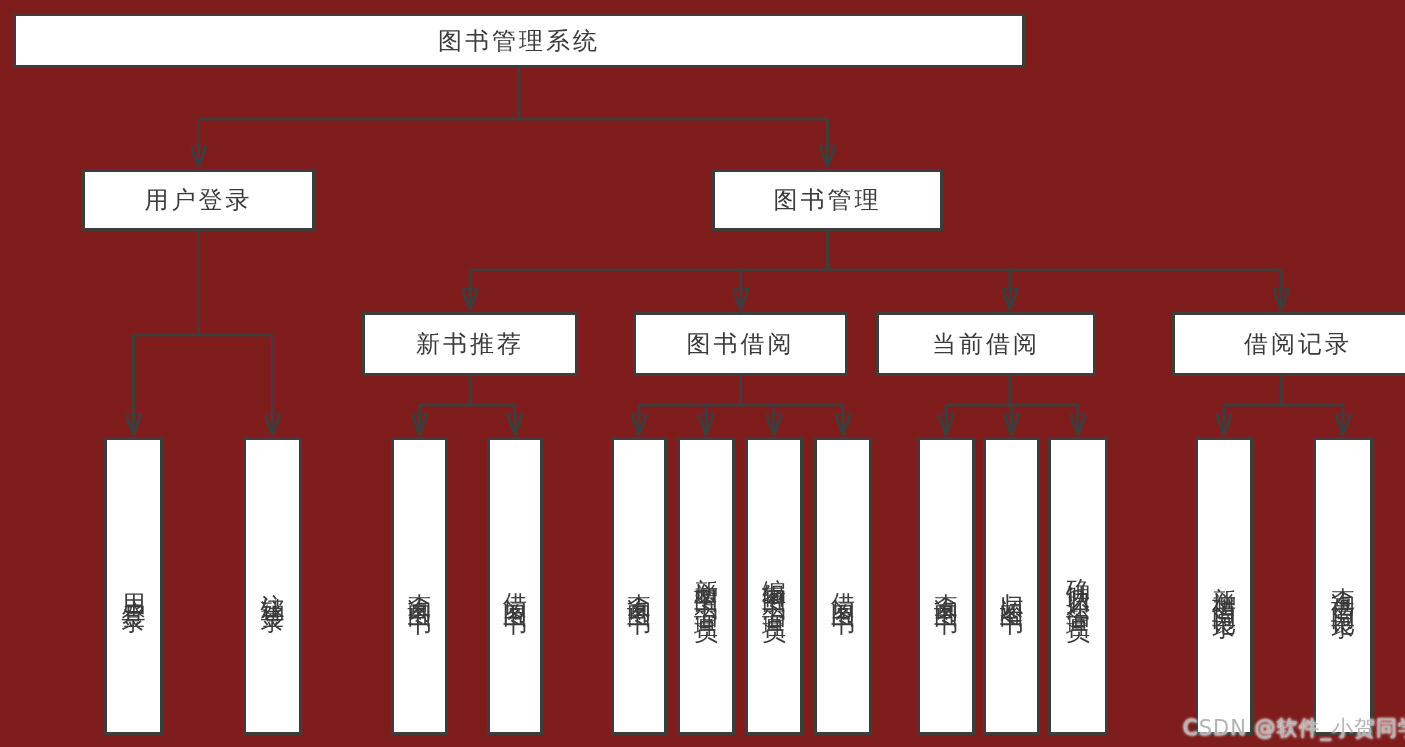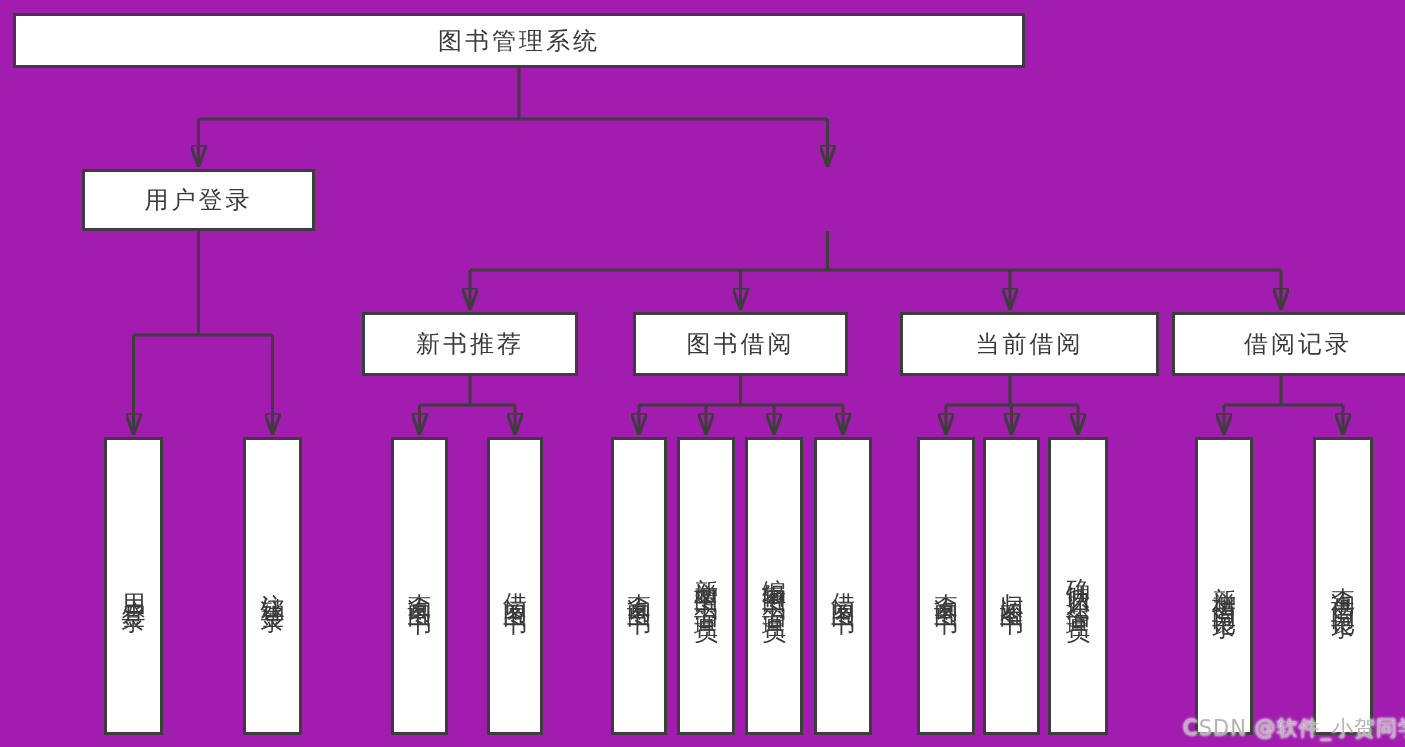--- a/index.html
+++ b/index.html
@@ -4,21 +4,21 @@
 <style>
   html, body {
     margin: 0;
     padding: 0;
     background: #ffffff;
   }
   #stage {
     position: relative;
     width: 1405px;
     height: 747px;
-    background: #a21caf;
+    background: #7f1d1d;
     font-family: "DejaVu Sans", sans-serif;
     overflow: hidden;
   }
   #wires {
     position: absolute;
     left: 0;
     top: 0;
     width: 1405px;
     height: 747px;
   }
@@ -121,28 +121,31 @@
     <line x1="1343" y1="405" x2="1343" y2="434" marker-end="url(#arr)"></line>
   </svg>
 
   <div class="hbox" style="left:13px; top:13px; width:1012px; height:55px">
     <span class="hlabel">图书管理系统</span>
   </div>
 
   <div class="hbox" style="left:82px; top:169px; width:233px; height:62px">
     <span class="hlabel">用户登录</span>
   </div>
+  <div class="hbox" style="left:712px; top:169px; width:231px; height:62px">
+    <span class="hlabel">图书管理</span>
+  </div>
 
   <div class="hbox" style="left:633px; top:312px; width:215px; height:64px">
     <span class="hlabel">图书借阅</span>
   </div>
   <div class="hbox" style="left:362px; top:312px; width:216px; height:64px">
     <span class="hlabel">新书推荐</span>
   </div>
-  <div class="hbox" style="left:900px; top:312px; width:259px; height:64px">
+  <div class="hbox" style="left:876px; top:312px; width:220px; height:64px">
     <span class="hlabel">当前借阅</span>
   </div>
   <div class="hbox" style="left:1172px; top:312px; width:252px; height:64px">
     <span class="hlabel">借阅记录</span>
   </div>
 
   <div class="vbox" style="left:104px; width:59px">
     <span class="vlabel">用户登录</span>
   </div>
   <div class="vbox" style="left:243px; width:59px">

